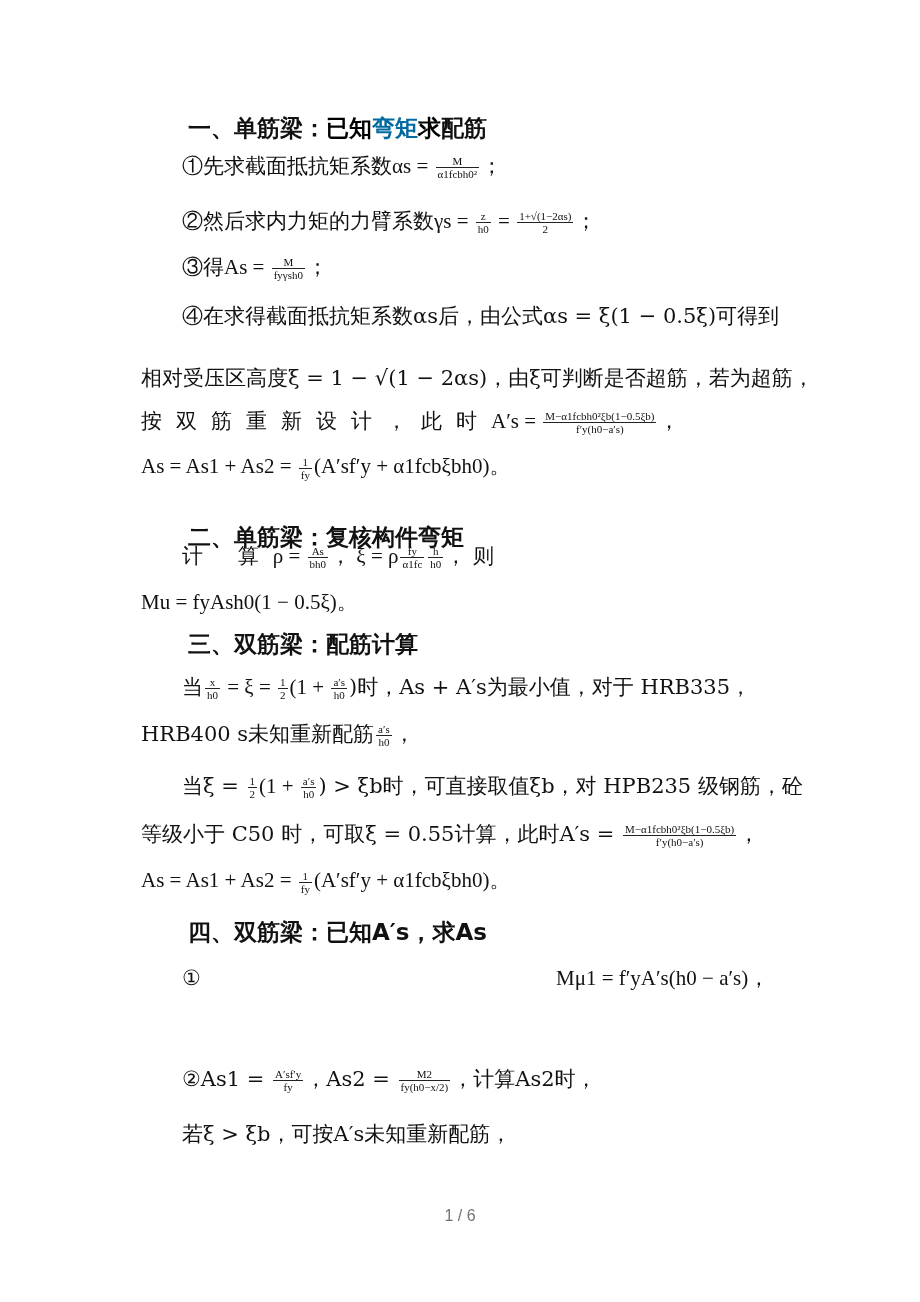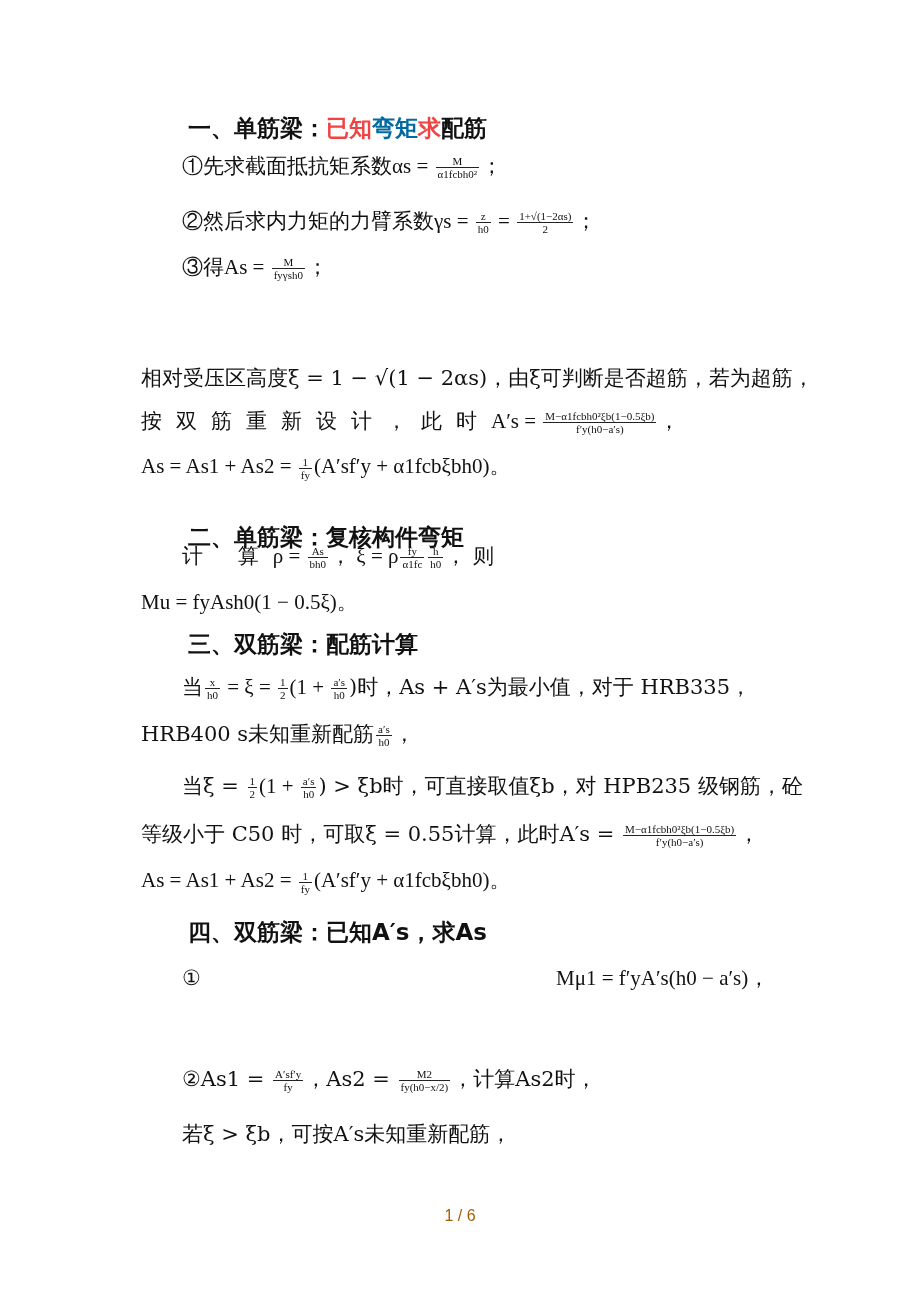--- a/index.html
+++ b/index.html
@@ -2,29 +2,29 @@
 <html><head>
   <meta charset="utf-8">
   <style>
     html, body { margin: 0; padding: 0; background: #ffffff; }
     body { width: 920px; height: 1302px; position: relative; overflow: hidden;
            font-family: "DejaVu Serif", "Liberation Serif", serif; color: #111; }
     .page { position: absolute; left: 0; top: 0; width: 920px; height: 1302px; }
     .line { position: absolute; white-space: nowrap; font-size: 21px; line-height: 1; }
     .h { font-weight: bold; font-size: 23px; font-family: "DejaVu Sans", "Liberation Sans", sans-serif; }
     .m { font-family: "Liberation Serif", "DejaVu Serif", serif; font-style: normal; }
-    .red { color: #ef4444; }
+    .red { color: #000000; }
     .blue { color: #0369a1; }
     .frac { display: inline-block; vertical-align: middle; text-align: center; font-size: 11px;
             font-family: "Liberation Serif", serif; line-height: 1.1; margin: 0 2px; }
     .frac .num { display: block; border-bottom: 1px solid #222; padding: 0 2px; }
     .frac .den { display: block; padding: 0 2px; }
     .sp { letter-spacing: 14px; }
     .pager { position: absolute; top: 1207px; left: 0; width: 920px; text-align: center;
-             font-family: "Liberation Sans", sans-serif; font-size: 16px; color: #a16207; }
+             font-family: "Liberation Sans", sans-serif; font-size: 16px; color: #737373; }
   </style>
 </head>
 <body>
 
 <div class="page">
 
   <div class="line h" style="left:188px; top:117px;">
     <span>一、单筋梁：</span><span class="red">已知</span><span class="blue">弯矩</span><span class="red">求</span><span>配筋</span>
   </div>
 
@@ -33,20 +33,21 @@
   </div>
 
   <div class="line" style="left:182px; top:210px;">
     <span>②然后求内力矩的力臂系数</span><span class="m">γs = </span><span class="frac"><span class="num">z</span><span class="den">h0</span></span><span class="m"> = </span><span class="frac"><span class="num">1+√(1−2αs)</span><span class="den">2</span></span><span>；</span>
   </div>
 
   <div class="line" style="left:182px; top:256px;">
     <span>③得</span><span class="m">As = </span><span class="frac"><span class="num">M</span><span class="den">fyγsh0</span></span><span>；</span>
   </div>
 
+  <div class="line" style="left:182px; top:306px;">④在求得截面抵抗矩系数αs后，由公式αs = ξ(1 − 0.5ξ)可得到</div>
   <div class="line" style="left:141px; top:368px;">相对受压区高度ξ = 1 − √(1 − 2αs)，由ξ可判断是否超筋，若为超筋，</div>
 
   <div class="line" style="left:141px; top:410px;">
     <span class="sp">按双筋重新设计，此时</span><span class="m">A′s = </span><span class="frac"><span class="num">M−α1fcbh0²ξb(1−0.5ξb)</span><span class="den">f′y(h0−a′s)</span></span><span>，</span>
   </div>
 
   <div class="line m" style="left:141px; top:456px;">
     <span>As = As1 + As2 = </span><span class="frac"><span class="num">1</span><span class="den">fy</span></span><span>(A′sf′y + α1fcbξbh0)。</span>
   </div>
 

